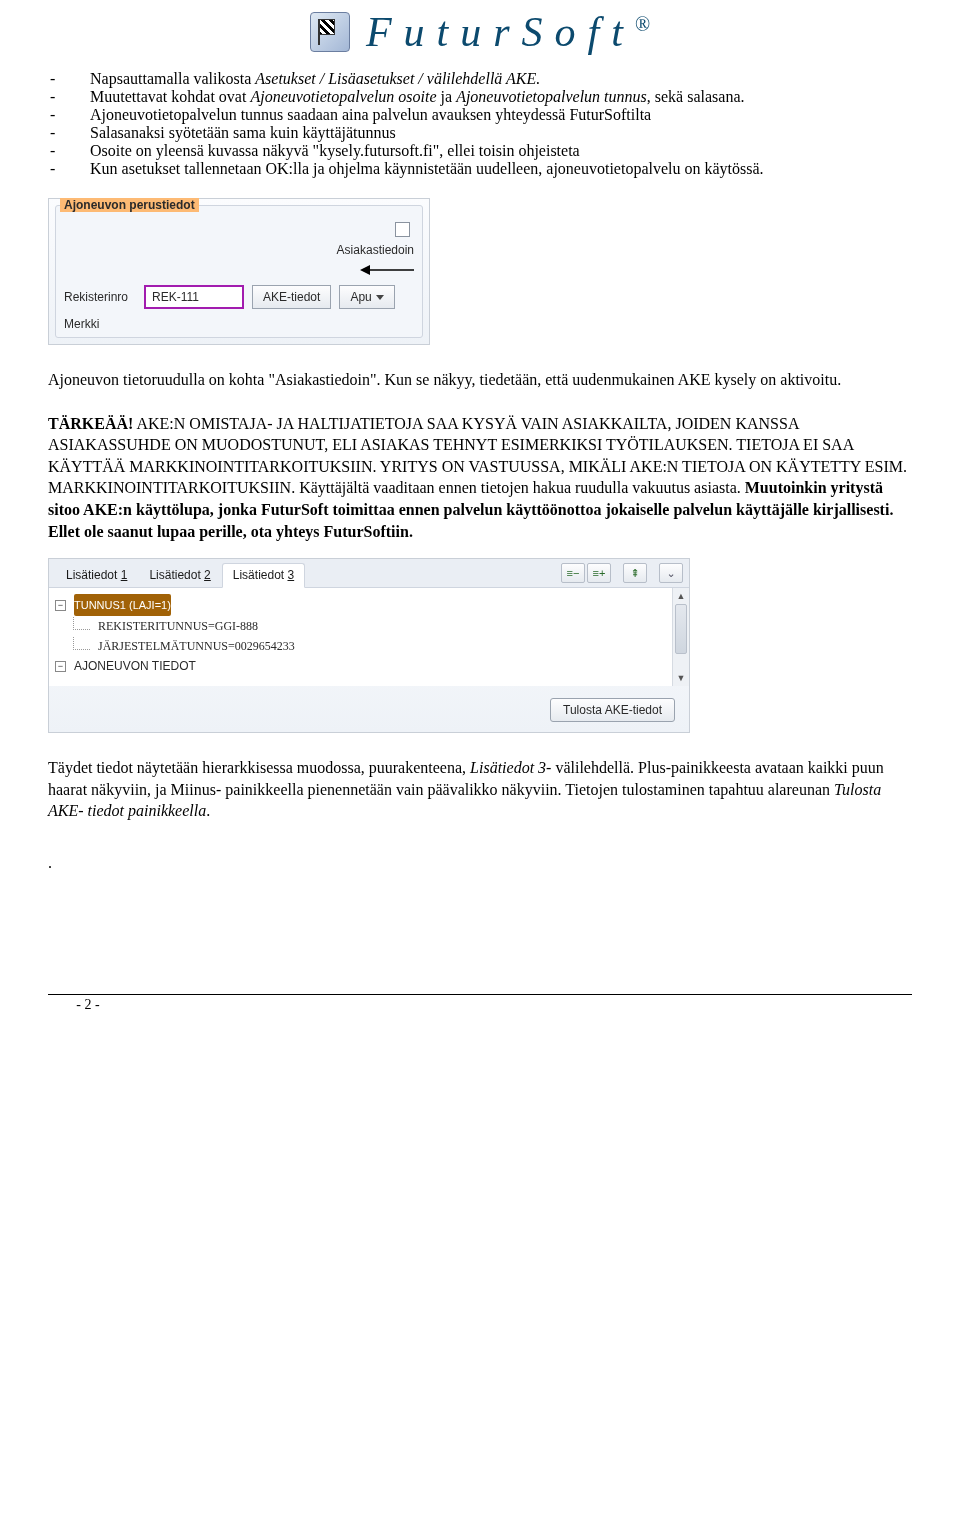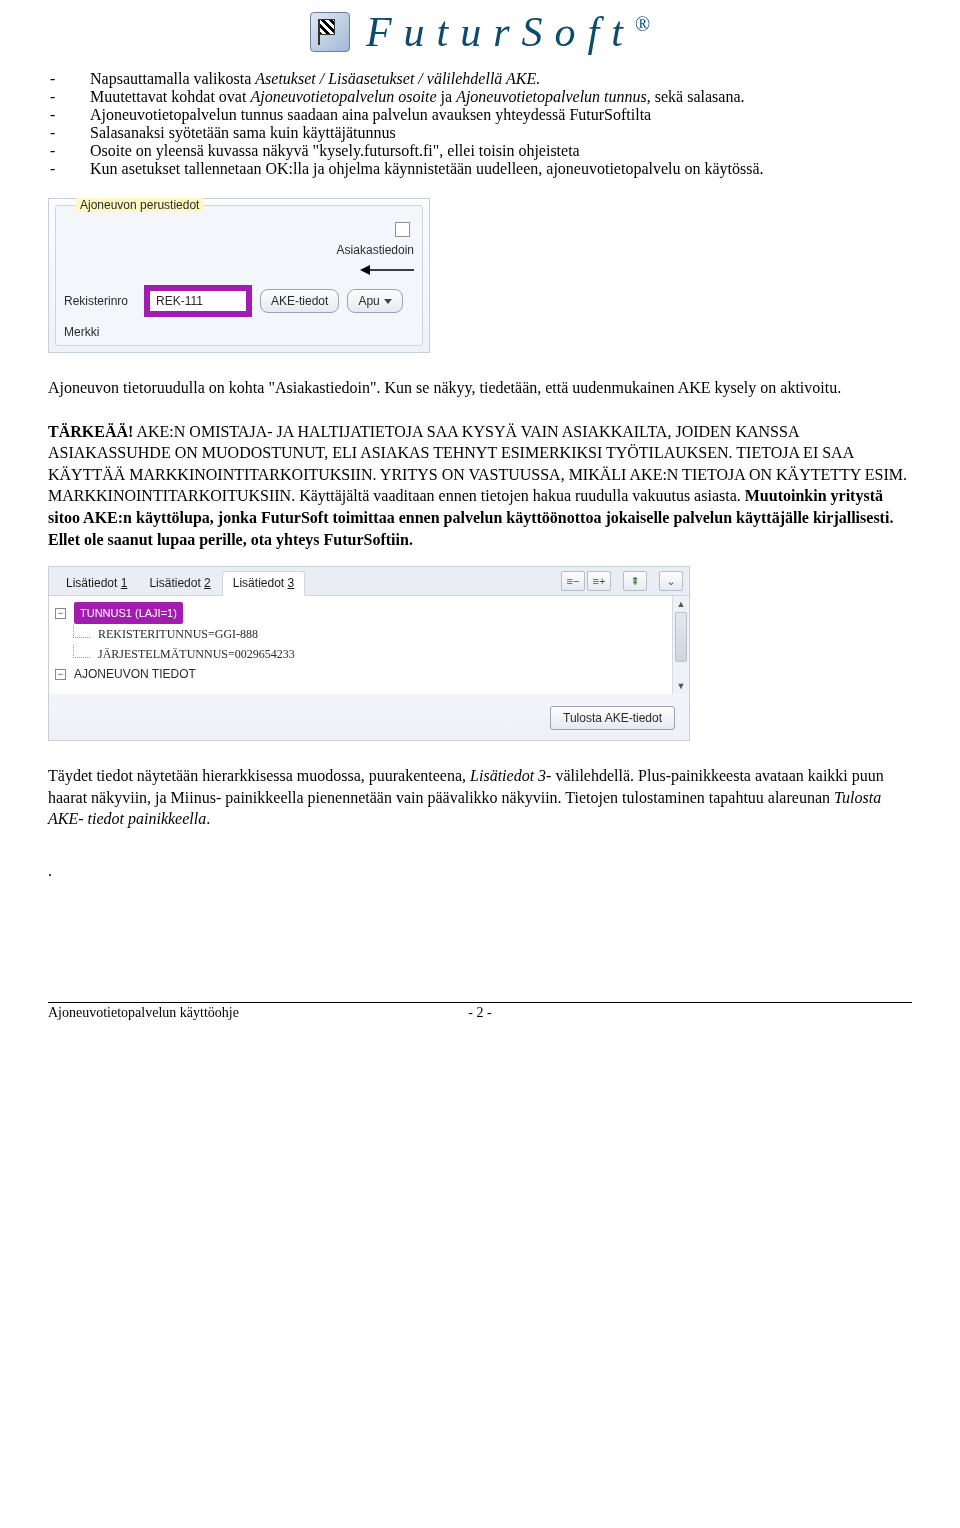--- a/index.html
+++ b/index.html
@@ -89,24 +89,25 @@
     margin: 6px;
     border: 1px solid #cfd5df;
     border-radius: 3px;
     padding: 8px 8px 6px 8px;
     position: relative;
     background: #f3f6fa;
   }
   .grouplegend {
     position: absolute;
     top: -8px;
-    left: 20px;
-    background: #fef9c3;
+    left: 4px;
+    background: #fdba74;
     padding: 0 4px;
     font-size: 12px;
+    font-weight: bold;
   }
   .row1 {
     display:flex;
     align-items:flex-end;
     gap: 6px;
     margin-top: 2px;
     flex-direction: column;
   }
   .row1 .spacer { flex:1; }
   .chk {
@@ -119,36 +120,36 @@
   }
   .arrow-svg { margin-left:4px; }
   .row2 {
     display:flex;
     align-items:center;
     gap:8px;
     margin-top:8px;
   }
   .lbl { width:72px; }
   .txtfield {
-    border:6px solid #a21caf;
+    border:2px solid #a21caf;
     background:#fff;
     height:20px;
     line-height:20px;
     padding:0 6px;
     font-size:12px;
     font-family:"Segoe UI", Tahoma, sans-serif;
   }
   .btn {
     border:1px solid #9aa3af;
     background:linear-gradient(#fdfdfe,#e6eaef);
     height:22px;
     line-height:20px;
     padding:0 10px;
     font-size:12px;
-    border-radius:8px;
+    border-radius:0;
     display:inline-flex;
     align-items:center;
     gap:4px;
   }
   .btn .caret {
     width:0;height:0;
     border-left:4px solid transparent;
     border-right:4px solid transparent;
     border-top:5px solid #444;
   }
@@ -245,23 +246,23 @@
     content:"";
     width:16px;
     height:12px;
     border-left:1px dotted #999;
     border-bottom:1px dotted #999;
     margin-right:4px;
     margin-top:-6px;
     display:inline-block;
   }
   .node-badge {
-    background:#a21caf;
+    background:#a16207;
     color:#fff;
-    padding:1px 6px;
+    padding:1px 0;
     border-radius:2px;
     font-size:11px;
     display:inline-block;
     text-align:center;
   }
   .minus-box{
     width:9px;height:9px;border:1px solid #888;background:#fff;
     display:inline-flex;align-items:center;justify-content:center;
     font-size:9px;line-height:1;color:#333;margin-right:4px;
   }
@@ -408,18 +409,17 @@
     <div style="height:46px"></div>
   </div>
 
   <p>
     <span>Täydet tiedot näytetään hierarkkisessa muodossa, puurakenteena, </span><span class="italic">Lisätiedot 3</span><span>- välilehdellä. Plus-painikkeesta avataan kaikki puun haarat näkyviin, ja Miinus- painikkeella pienennetään vain päävalikko näkyviin. Tietojen tulostaminen tapahtuu alareunan </span><span class="italic">Tulosta AKE- tiedot painikkeella</span><span>.</span>
   </p>
 
   <p style="margin-top:30px">.</p>
 
   <div class="footer">
-    <div class="left">Ajoneuvotietopalvelun käyttöohje</div>
     <div class="center">- 2 -</div>
     <div class="right"></div>
   </div>
 
 </div>
 
 </body></html>

